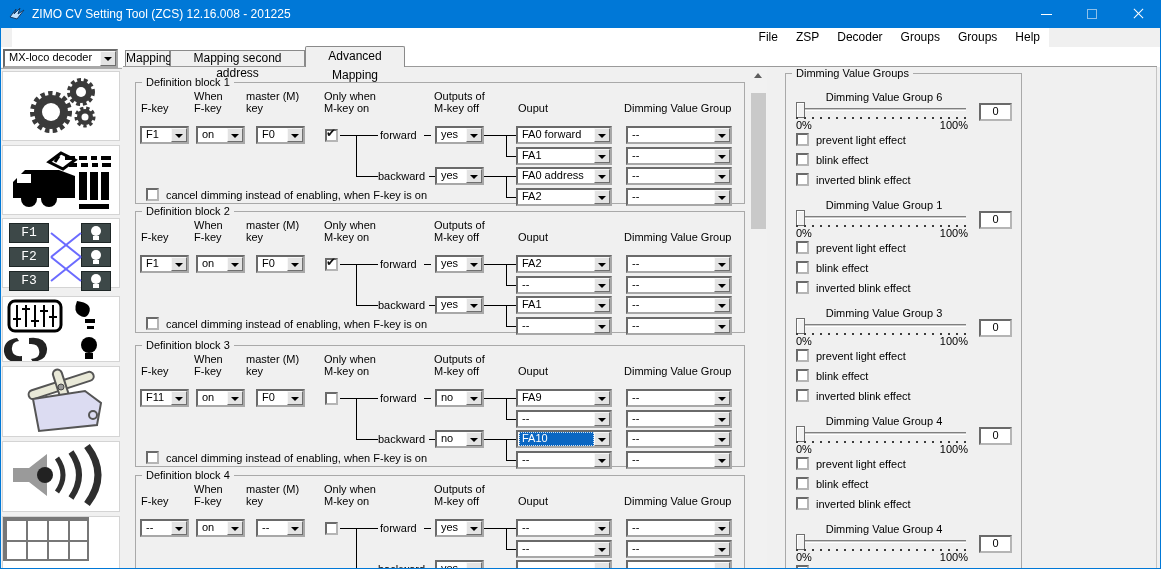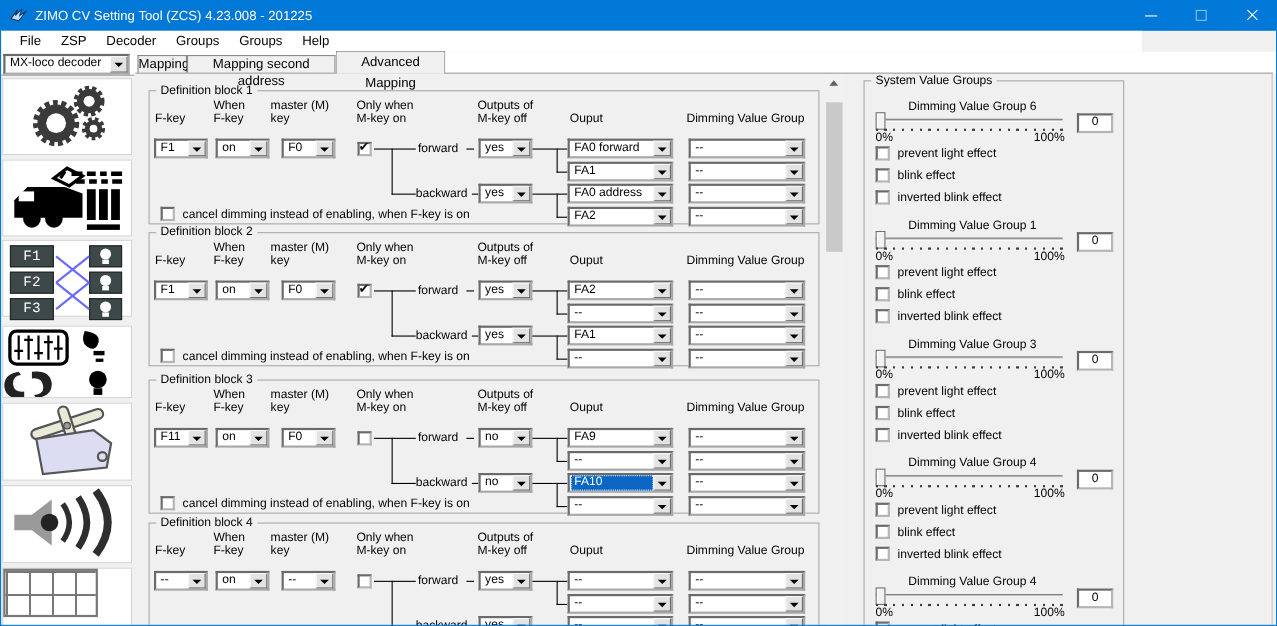--- a/index.html
+++ b/index.html
@@ -11,21 +11,21 @@
   .titlebar { position:absolute; left:0; top:0; width:1161px; height:28px; background:#0078d7; }
   .title-text { position:absolute; left:32px; top:7px; color:#fff; font-size:12px; white-space:nowrap; }
   .app-icon { position:absolute; left:8px; top:5px; width:18px; height:18px; }
   .winbtn { position:absolute; top:0; width:46px; height:28px; }
   .winbtn .dash { position:absolute; left:18px; top:14px; width:11px; height:1px; background:#fff; }
   .winbtn .sq { position:absolute; left:18px; top:9px; width:10px; height:10px; border:1px solid #8fc0e8; }
   .winbtn .x1,.winbtn .x2 { position:absolute; left:17px; top:13px; width:13px; height:1px; background:#fff; }
   .winbtn .x1 { transform:rotate(45deg); } .winbtn .x2 { transform:rotate(-45deg); }
 
   
-  .menubar { position:absolute; left:1px; top:28px; width:1037px; height:19px; background:#fff; display:flex; padding-left:8px; }
+  .menubar { position:absolute; left:12px; top:28px; width:1037px; height:19px; background:#fff; display:flex; padding-left:8px;justify-content:flex-end; }
   .menu-item { font-size:12px; color:#000; line-height:19px; padding:0 9px; }
   .toolband { position:absolute; left:1px; top:47px; width:1159px; height:20px; background:#fff; }
   .tab { position:absolute; background:#f0f0f0; border:1px solid #8a8a8a; border-bottom:none; font-size:12px; text-align:center; color:#000; }
   .tab.inactive { top:50px; height:16px; line-height:15px; z-index:1; }
   .tab.active { top:46px; height:21px; line-height:19px; z-index:3; border-radius:2px 2px 0 0; }
   .pageline { position:absolute; left:123px; top:66px; width:1034px; height:1px; background:#9a9a9a; z-index:2; }
   .pager { position:absolute; left:1156px; top:66px; width:1px; height:503px; background:#c4c4c4; }
   .sidetop { position:absolute; left:1px; top:68px; width:121px; height:1px; background:#ababab; }
 
   
@@ -70,21 +70,21 @@
 </style>
 </head>
 <body>
 
 <div class="window">
 
   <div class="titlebar">
     <svg class="app-icon" viewBox="0 0 18 18">
       <path d="M2 12 L8 4 L6 9 L12 3 L10 9 L16 5 L9 14 Z" fill="#bfe0ff" stroke="#123a66" stroke-width="1"></path>
     </svg>
-    <div class="title-text">ZIMO CV Setting Tool (ZCS) 4.23.008 - 201225</div>
+    <div class="title-text">ZIMO CV Setting Tool (ZCS) 12.16.008 - 201225</div>
     <div class="winbtn" style="left:1023px">
         <div class="dash"></div>
       </div>
     <div class="winbtn" style="left:1069px">
         <div class="sq"></div>
       </div>
     <div class="winbtn" style="left:1115px">
         <div class="x1"></div>
         <div class="x2"></div>
       </div>
@@ -540,21 +540,21 @@
         </div>
       </div>
     </div>
 
   <div class="sbar">
     <div class="up"></div>
     <div class="thumb"></div>
   </div>
 
   <div class="gbox" style="left:785px;top:73px;width:237px;height:520px">
-    <span class="legend">System Value Groups</span>
+    <span class="legend">Dimming Value Groups</span>
     <div id="dgroups">
         <div class="dgroup" style="top:17px">
           <div class="dtitle">Dimming Value Group 6</div>
           <div style="position:absolute;left:0;top:0;width:180px;height:34px">
             <div class="track"></div>
             <div class="thumb2" style="left:2px"></div>
             <div class="ticks"></div>
           </div>
           <div class="pct" style="left:2px">0%</div>
           <div class="pct" style="left:130px;width:44px;text-align:right">100%</div>

